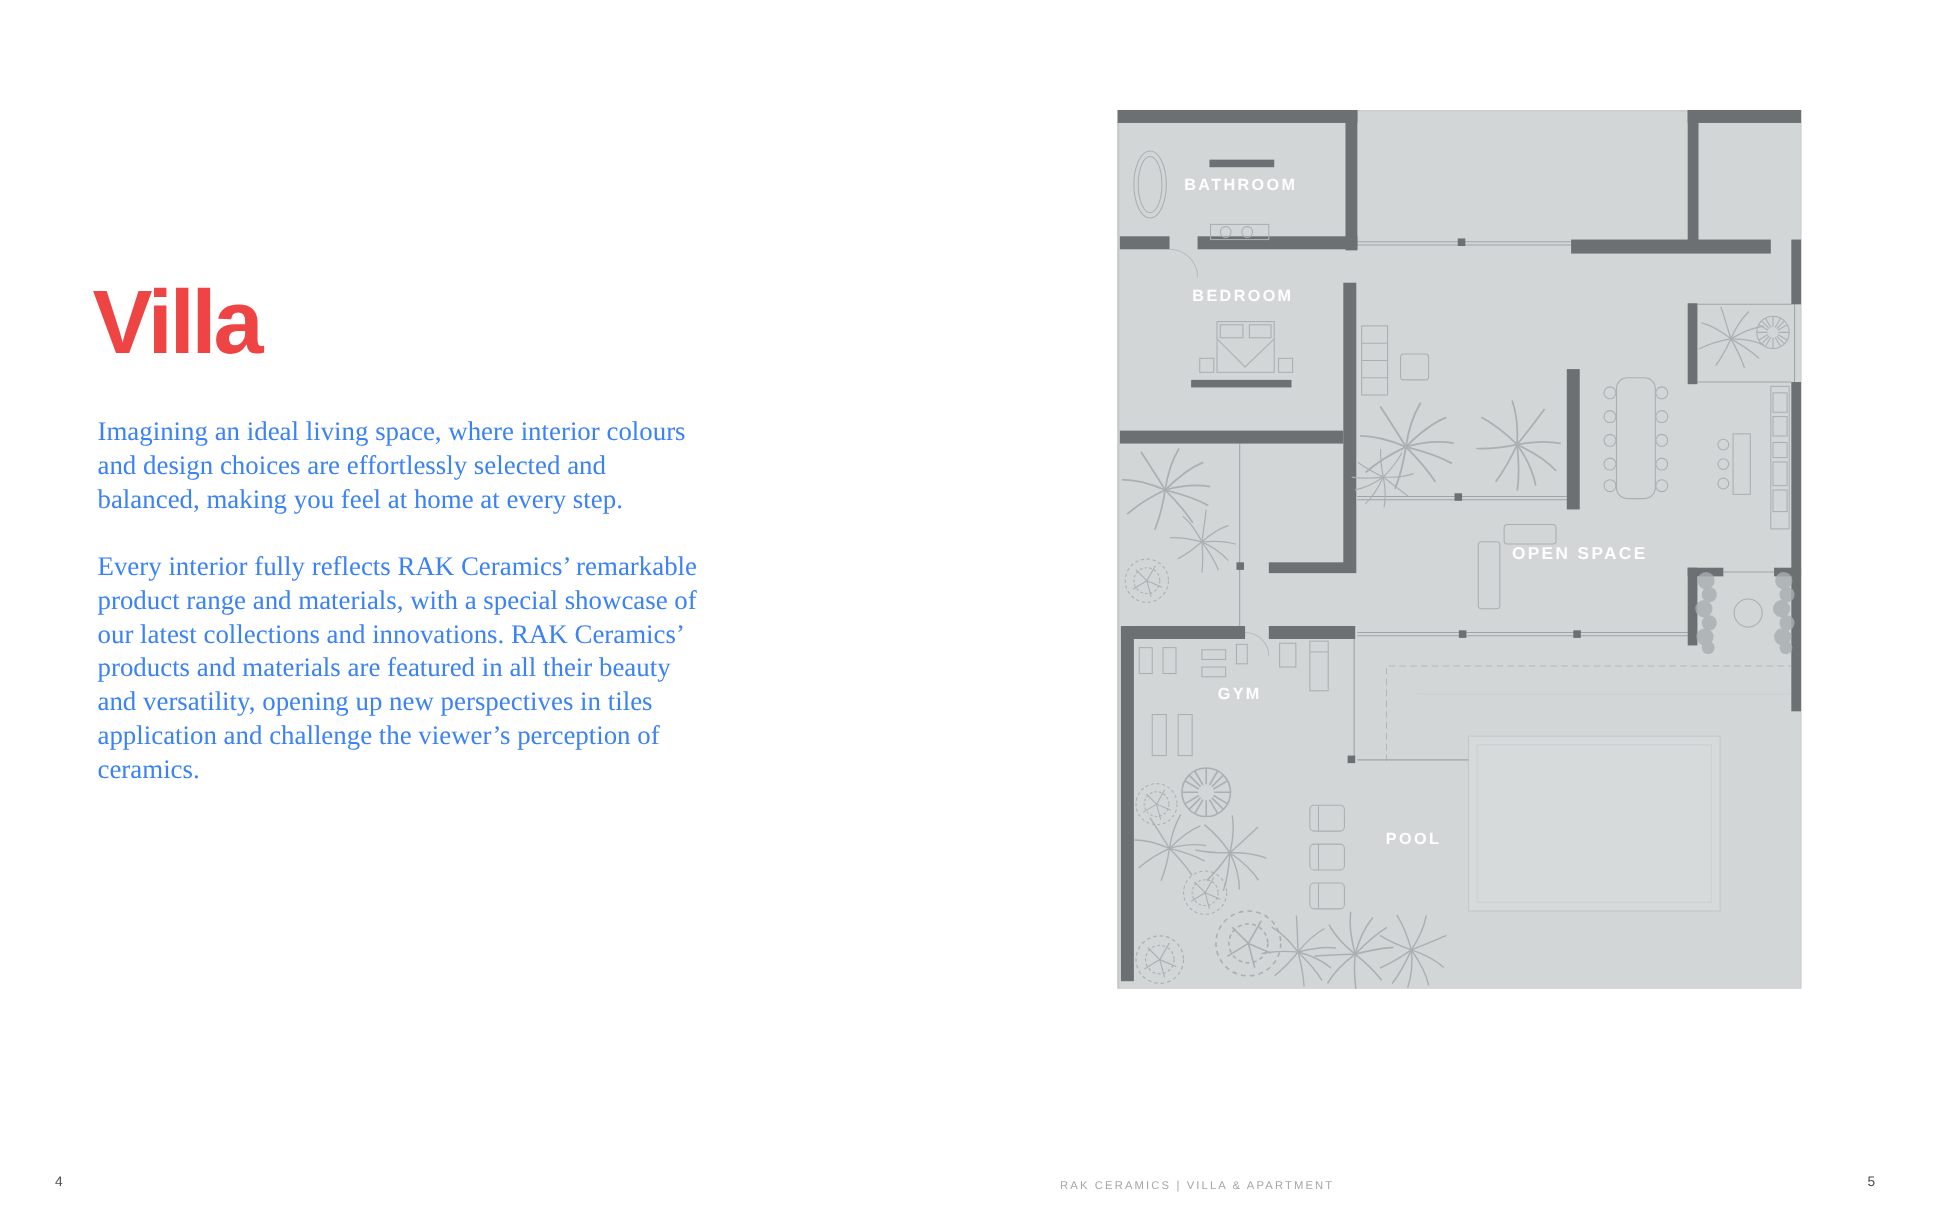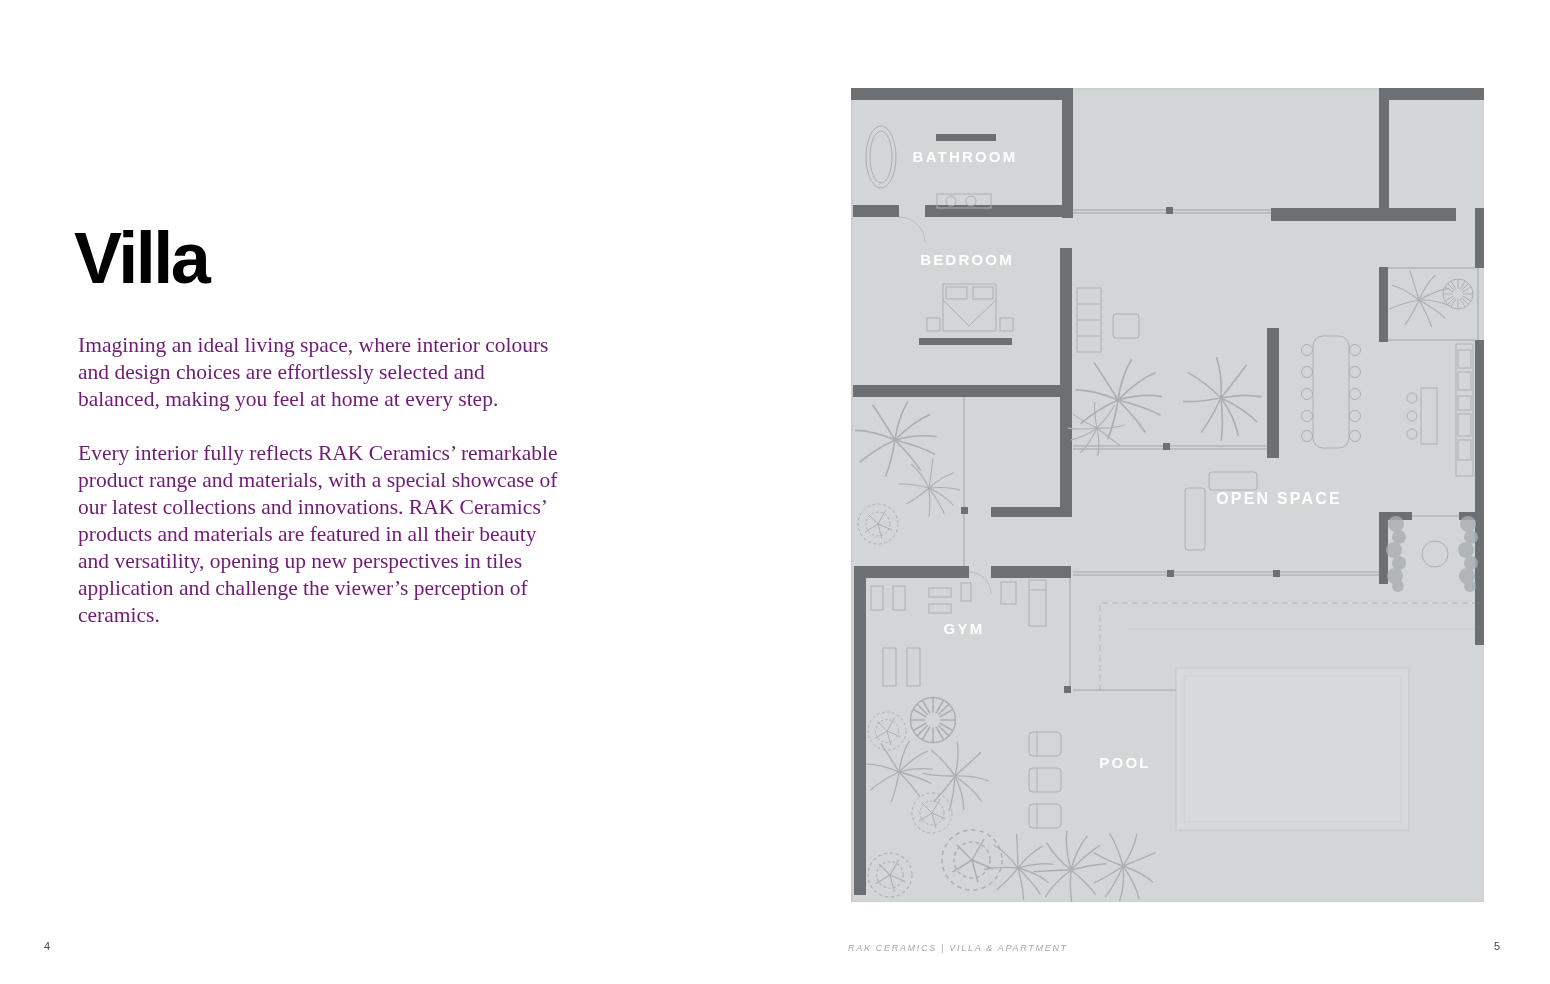--- a/index.html
+++ b/index.html
@@ -1,34 +1,34 @@
 <!DOCTYPE html>
 <html><head>
 <meta charset="utf-8">
 <style>
   html,body{margin:0;padding:0;background:#ffffff;}
   .page{position:relative;width:1550px;height:984px;background:#ffffff;overflow:hidden;
         font-family:"Liberation Sans",sans-serif;}
   .title{position:absolute;left:74px;top:172px;font-size:72px;line-height:76px;
-         font-weight:bold;letter-spacing:-2.5px;color:#000000;
+         font-weight:bold;letter-spacing:-2.5px;color:#ef4444;
          font-family:"Liberation Sans",sans-serif;}
   .body-copy{position:absolute;left:78px;top:332px;width:600px;
              font-family:"Liberation Serif",serif;font-size:21.5px;line-height:27px;
-             color:#701a75;}
+             color:#3b82f6;}
   .body-copy p{margin:0 0 27px 0;white-space:pre-line;}
-  .plan{position:absolute;left:851px;top:88px;width:633px;height:814px;}
+  .plan{position:absolute;left:851px;top:88px;width:633px;height:703px;}
   .plan svg{display:block;width:100%;height:100%;}
   .plan text{font-family:"Liberation Sans",sans-serif;font-weight:bold;fill:#fefefe;
              font-size:15px;letter-spacing:2.2px;text-anchor:middle;}
   .plan text.big{font-size:16px;}
   .footer-num{position:absolute;top:940px;font-size:11px;color:#4a4a4a;}
   .footer-num.left{left:44px;}
   .footer-num.right{left:1494px;}
   .footer-center{position:absolute;left:848px;top:943px;font-size:9px;
-                 letter-spacing:1.7px;color:#a2a7a9;font-style:italic;}
+                 letter-spacing:1.7px;color:#a2a7a9;}
 </style>
 </head>
 <body>
 
 <div class="page">
 
   <h1 class="title">Villa</h1>
 
   <div class="body-copy">
     <p>Imagining an ideal living space, where interior colours

